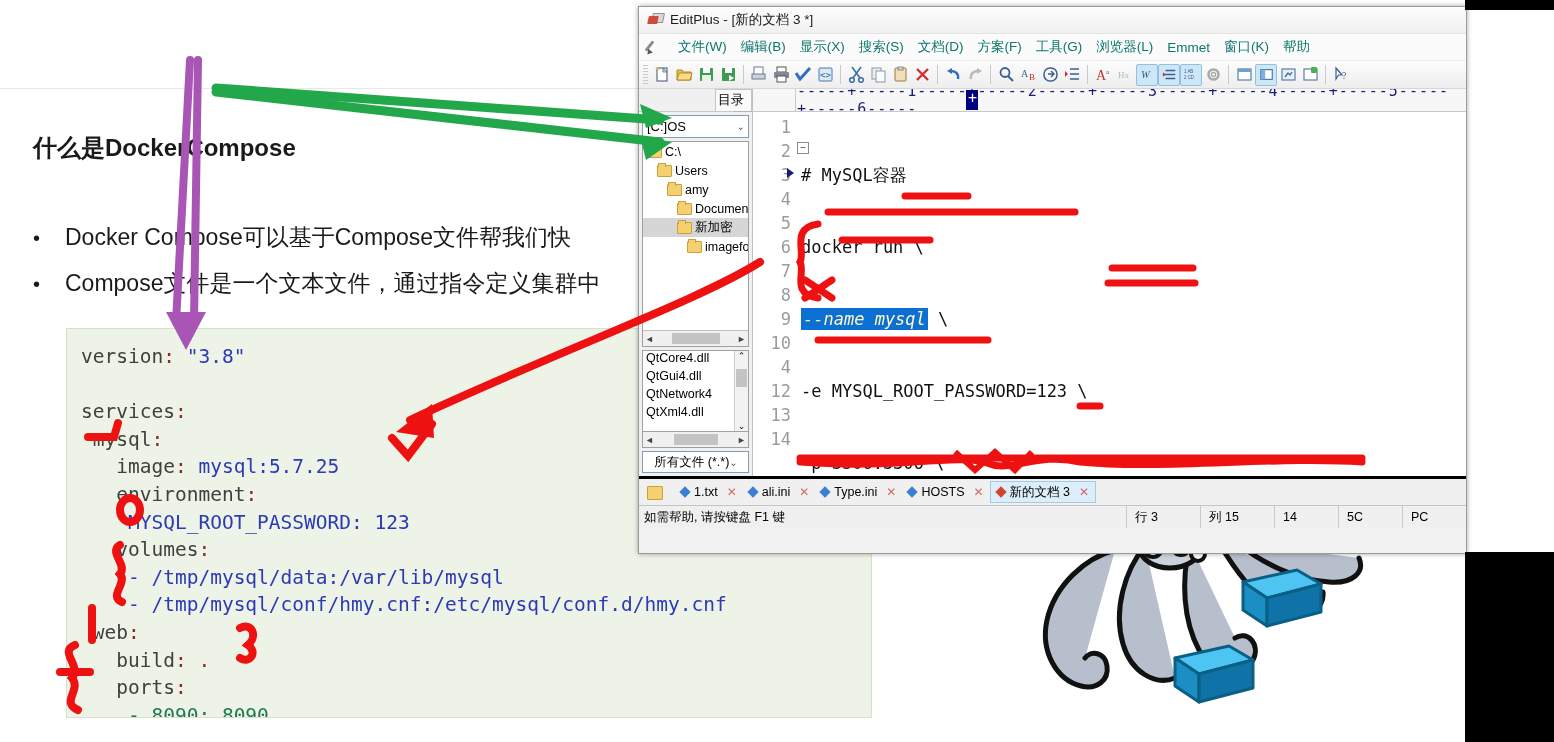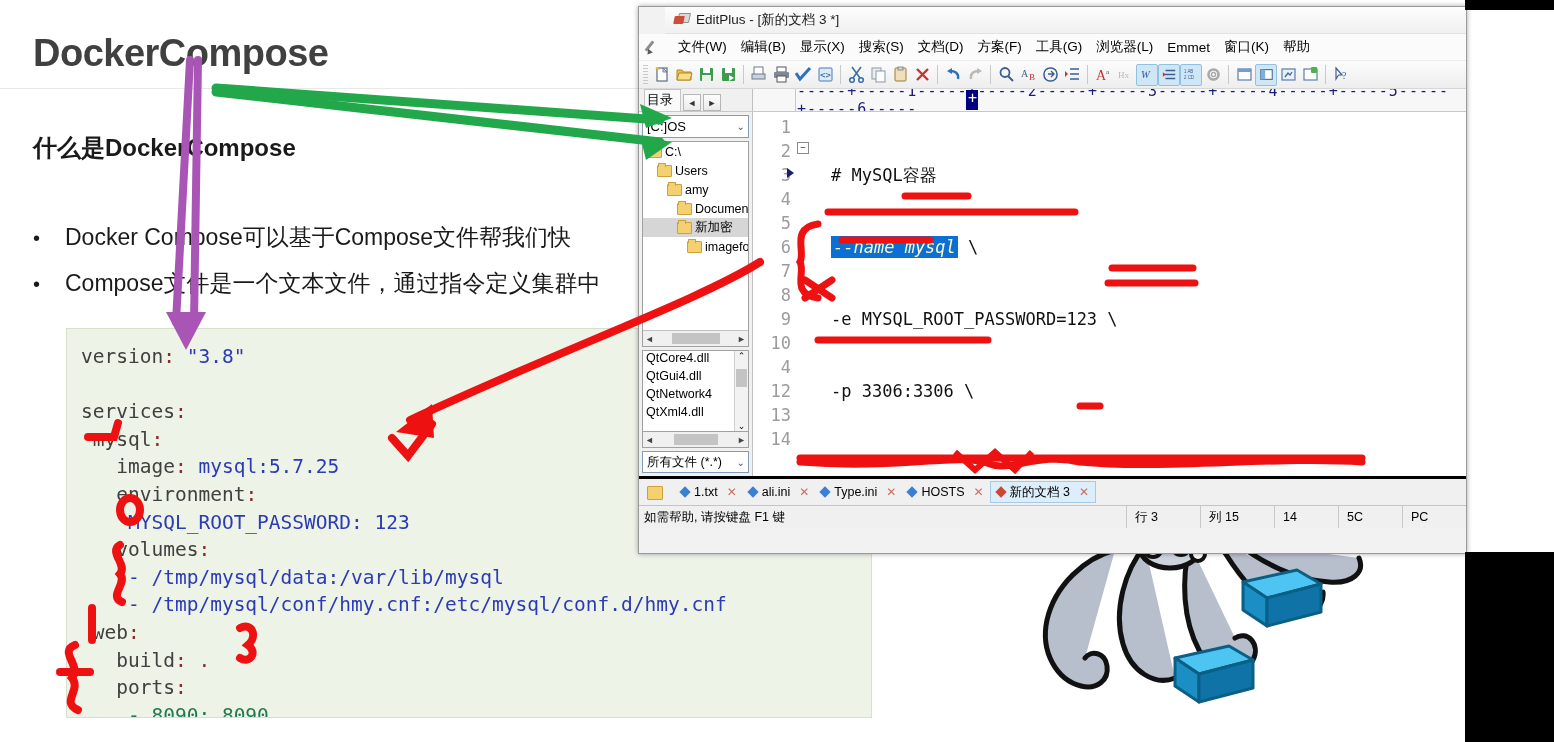--- a/index.html
+++ b/index.html
@@ -43,45 +43,45 @@
 
   
   #editplus{
     position:absolute;left:638px;top:6px;width:827px;height:546px;
     background:#f2f2f2;border:1px solid #9a9a9a;
     box-shadow:0 0 5px rgba(0,0,0,.35);
     font-size:13px;color:#000;overflow:hidden;
   }
   
   #ep-titlebar{height:26px;background:linear-gradient(#fdfdfd,#f0f0f0);
-    border-bottom:1px solid #e3e3e3;display:flex;align-items:center;padding-left:8px;margin-left:26px;}
+    border-bottom:1px solid #e3e3e3;display:flex;align-items:center;padding-left:8px;}
   #ep-app-icon{width:16px;height:16px;margin-right:7px;position:relative;flex:0 0 auto;}
   #ep-app-icon .a{position:absolute;left:1px;top:4px;width:10px;height:8px;background:#cf4b3a;transform:skewX(-12deg);border-radius:1px;}
   #ep-app-icon .b{position:absolute;left:5px;top:1px;width:10px;height:8px;background:#d9d9d9;border:1px solid #8f8f8f;transform:skewX(-12deg);border-radius:1px;}
   #ep-title-text{font-size:13.5px;color:#1b1b1b;}
   
   #ep-menubar{height:26px;display:flex;align-items:center;padding-left:6px;background:#fbfbfb;
     border-bottom:1px solid #ececec;}
   #ep-pencil{width:18px;height:18px;position:relative;margin-right:8px;flex:0 0 auto;}
   #ep-pencil .sh{position:absolute;left:3px;top:2px;width:3px;height:12px;background:#8d8d8d;transform:rotate(38deg);border-radius:1px;}
   #ep-pencil .tp{position:absolute;left:1px;top:12px;width:0;height:0;border-left:3px solid transparent;border-right:3px solid transparent;border-top:5px solid #5a5a5a;transform:rotate(38deg);}
-  .ep-menu{padding:2px 7px;font-size:13.5px;color:#000000;white-space:nowrap;cursor:default;}
+  .ep-menu{padding:2px 7px;font-size:13.5px;color:#0f766e;white-space:nowrap;cursor:default;}
   
   #ep-toolbar{height:27px;background:linear-gradient(#fcfcfc,#eeeeee);
     border-bottom:1px solid #d7d7d7;display:flex;align-items:center;padding-left:4px;}
   .tb-grip{width:5px;height:20px;margin-right:3px;
     background:repeating-linear-gradient(to bottom,#c9c9c9 0 1px,transparent 1px 3px);}
   .tb-sep{width:1px;height:19px;background:#c9c9c9;margin:0 4px;}
   .tb-btn{width:22px;height:22px;display:flex;align-items:center;justify-content:center;
     position:relative;border-radius:2px;}
   .tb-btn.on{background:#cfe6f7;border:1px solid #8fc2e0;box-sizing:border-box;}
   
   #ep-rulerrow{height:22px;display:flex;background:#f6f6f6;border-bottom:1px solid #c8c8c8;}
   #ep-dirtab{width:114px;display:flex;align-items:flex-end;background:#f0f0f0;
-    border-right:1px solid #c0c0c0;box-sizing:border-box;padding-left:5px;}
+    border-right:1px solid #c0c0c0;box-sizing:border-box;flex-direction:column;}
   #ep-dirtab-label{font-size:13px;padding:1px 7px 2px 2px;background:#fafafa;
     border:1px solid #c4c4c4;border-bottom:none;}
   .dir-nav{width:16px;height:15px;border:1px solid #b6b6b6;background:linear-gradient(#fdfdfd,#eaeaea);
     font-size:9px;display:flex;align-items:center;justify-content:center;margin-left:2px;color:#333;}
   #ep-ruler{flex:1;position:relative;background:#f7f7f7;overflow:hidden;
     font-family:"DejaVu Sans Mono","Liberation Mono",monospace;font-size:15px;color:#1b1b7a;
     letter-spacing:1px;padding-left:44px;box-sizing:border-box;display:flex;align-items:center;}
   #ep-ruler .caretmark{position:absolute;left:213px;top:1px;width:12px;height:20px;background:#000080;}
   #ep-ruler .caretmark span{color:#fff;position:absolute;left:2px;top:-1px;}
   #ep-ruler .gutterline{position:absolute;left:42px;top:0;bottom:0;width:1px;background:#c8c8c8;}
@@ -106,29 +106,29 @@
   #ep-files{height:80px;background:#fff;border:1px solid #a0a0a0;margin-top:3px;
     font-size:12.5px;overflow:hidden;position:relative;}
   .file-item{height:18px;padding-left:3px;white-space:nowrap;}
   #ep-files-vscroll{position:absolute;right:0;top:0;width:13px;bottom:0;background:#f2f2f2;
     border-left:1px solid #d0d0d0;display:flex;flex-direction:column;justify-content:space-between;align-items:center;font-size:9px;}
   #ep-files-vscroll .vth{width:11px;height:18px;background:#c4c4c4;position:absolute;top:18px;}
   #ep-files-hscroll{height:15px;background:#f0f0f0;border:1px solid #a0a0a0;border-top:none;
     display:flex;align-items:center;justify-content:space-between;font-size:9px;color:#444;padding:0 2px;}
   #ep-files-hscroll .thumb{width:44px;height:11px;background:#c4c4c4;}
   #ep-filter{height:20px;border:1px solid #7f9db9;background:#fff;margin-top:3px;
-    display:flex;align-items:center;justify-content:space-between;padding:0 3px 0 4px;font-size:12.5px;}
+    display:flex;align-items:center;justify-content:center;padding:0 3px 0 4px;font-size:12.5px;}
   
   #ep-editor{flex:1;background:#fff;position:relative;overflow:hidden;
     font-family:"DejaVu Sans Mono","Liberation Mono",monospace;font-size:17px;line-height:24px;}
   #ep-gutter{position:absolute;left:0;top:0;width:44px;bottom:0;background:#fff;
     text-align:right;color:#9b9b9b;padding-top:3px;box-sizing:border-box;}
   #ep-gutter div{height:24px;padding-right:6px;}
   #ep-code{position:absolute;left:48px;top:3px;right:0;bottom:0;color:#111;white-space:pre;}
-  #ep-code div{height:24px;margin-left:30px;}
+  #ep-code div{height:24px;}
   .sel-hl{background:#0b6fd4;color:#fef9c3;padding:1px 2px;font-style:italic;}
   #fold-mark{position:absolute;left:44px;top:30px;width:10px;height:10px;border:1px solid #8a8a8a;
     background:#fff;font-size:9px;line-height:8px;text-align:center;color:#333;}
   #caret-arrow{position:absolute;left:34px;top:56px;width:0;height:0;
     border-top:5px solid transparent;border-bottom:5px solid transparent;border-left:7px solid #1b1b7a;}
   
   #ep-tabbar{height:26px;background:#f0f0f0;border-top:3px solid #000000;display:flex;align-items:center;padding-left:4px;}
   #ep-tabbar .tabfolder{width:16px;height:13px;margin:0 12px 0 4px;position:relative;}
   #ep-tabbar .tabfolder i{position:absolute;left:0;top:0;width:14px;height:12px;background:#f4d070;border:1px solid #c9a23c;border-radius:1px;}
   .ep-tab{display:flex;align-items:center;height:22px;padding:0 6px;font-size:12.5px;white-space:nowrap;}
@@ -149,21 +149,20 @@
   #black-top{position:absolute;left:1465px;top:0;width:89px;height:10px;background:#000;}
   #black-right{position:absolute;left:1465px;top:552px;width:89px;height:190px;background:#000;}
 
   
   #annots{position:absolute;left:0;top:0;width:1554px;height:742px;pointer-events:none;}
 </style>
 </head>
 <body>
 
 <div id="slide">
-  <div id="slide-title">DockerCompose</div>
   <div id="slide-rule"></div>
   <div id="slide-sub">什么是DockerCompose</div>
 
   <div class="bullet" id="bullet1">
     <span class="dot">•</span><span>Docker Compose可以基于Compose文件帮我们快</span>
   </div>
   <div class="bullet" id="bullet2">
     <span class="dot">•</span><span>Compose文件是一个文本文件，通过指令定义集群中</span>
   </div>
 
@@ -525,20 +524,21 @@
         <div>10</div>
         <div>4</div>
         <div>12</div>
         <div>13</div>
         <div>14</div>
       </div>
       <div id="fold-mark">−</div>
       <div id="caret-arrow"></div>
       <div id="ep-code">
         <div># MySQL容器</div>
+        <div>docker run \</div>
         <div><span class="sel-hl">--name mysql</span> \</div>
         <div>-e MYSQL_ROOT_PASSWORD=123 \</div>
         <div>-p 3306:3306 \</div>
         
         
         
         
         
         
         

